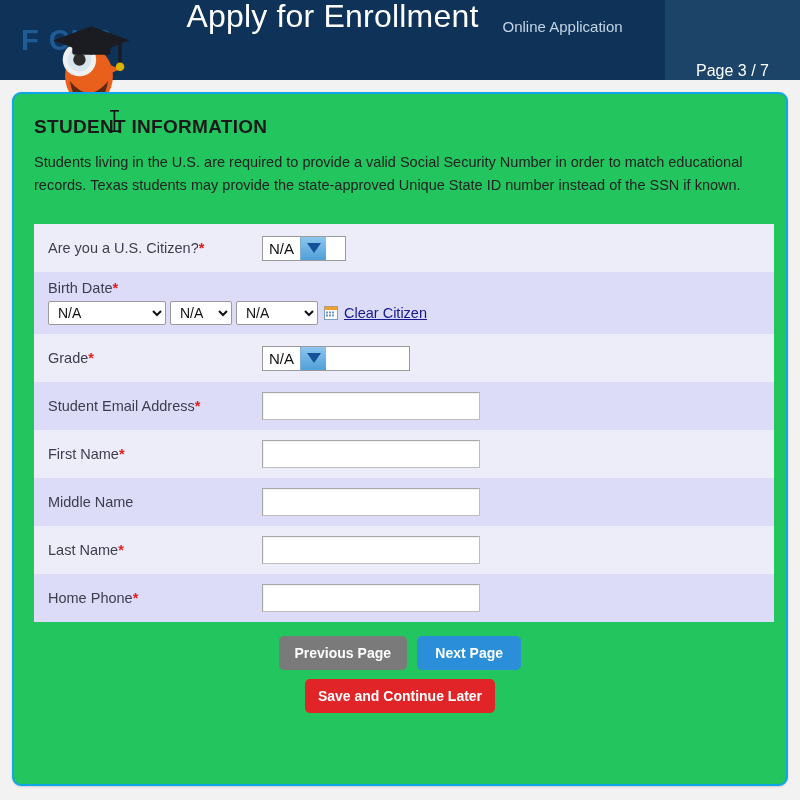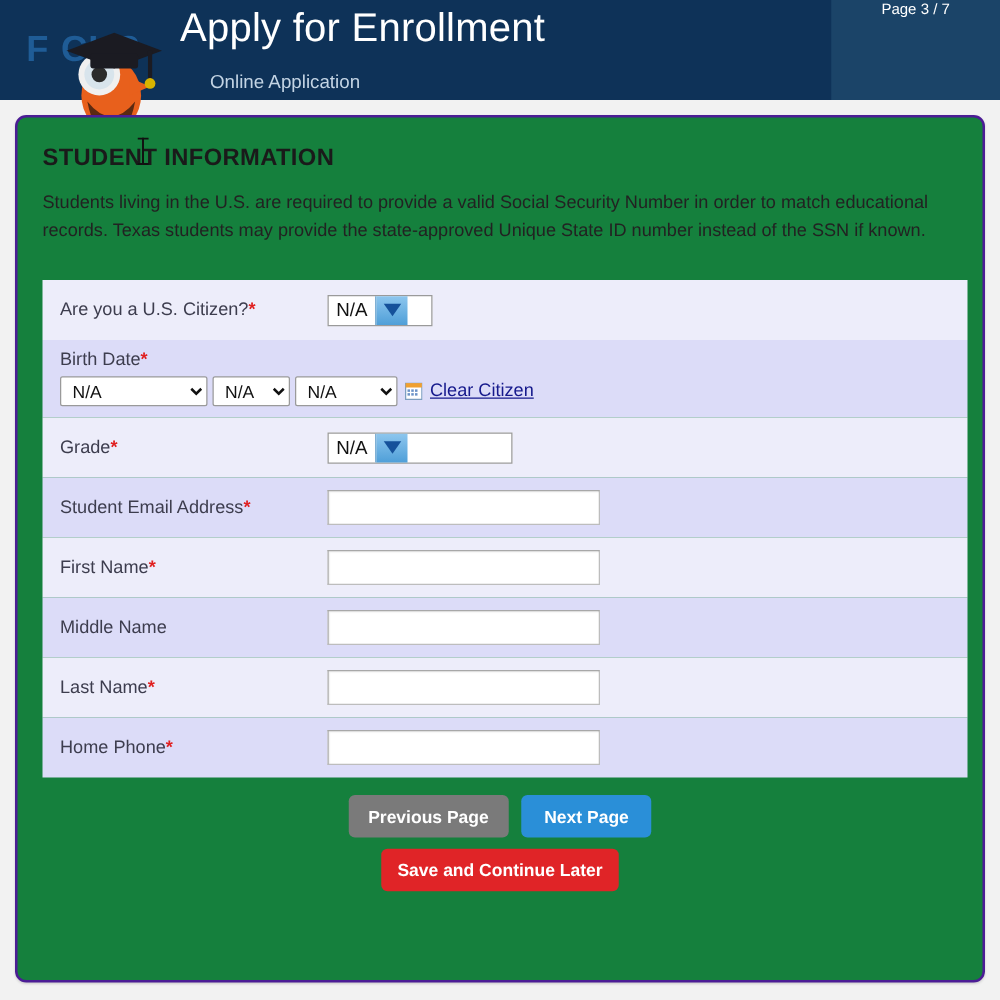--- a/index.html
+++ b/index.html
@@ -31,21 +31,21 @@
     font-size: 29px;
     font-weight: 700;
     letter-spacing: 1px;
     color: #1f5c96;
     line-height: 1;
     padding-left: 2px;
   }
   .title-wrap {
     flex: 1;
     display: flex;
-    flex-direction: column;
+    flex-direction: row;
     justify-content: center;
     padding-left: 12px;
   }
   .app-title {
     color: #ffffff;
     font-size: 32px;
     font-weight: 400;
     line-height: 1.05;
     letter-spacing: 0.2px;
   }
@@ -53,33 +53,33 @@
     color: #c3d4e4;
     font-size: 15px;
     font-weight: 400;
     margin-top: 18px;
     padding-left: 24px;
   }
   .page-indicator {
     width: 135px;
     background: #1b4468;
     display: flex;
-    align-items: flex-start;
+    align-items: flex-end;
     justify-content: center;
     color: #ffffff;
-    font-size: 12px;
+    font-size: 16px;
   }
 
   
   .card {
     position: absolute;
     left: 12px; top: 92px;
     width: 776px; height: 694px;
-    background: #15803d;
-    border: 2px solid #4c1d95;
+    background: #22c55e;
+    border: 2px solid #0ea5e9;
     border-radius: 9px;
     box-shadow: 0 1px 2px rgba(0,0,0,0.15);
     overflow: hidden;
   }
   .section-title {
     color: #1a1a1a;
     font-size: 19px;
     font-weight: 700;
     letter-spacing: 0.3px;
     padding: 22px 0 0 20px;

